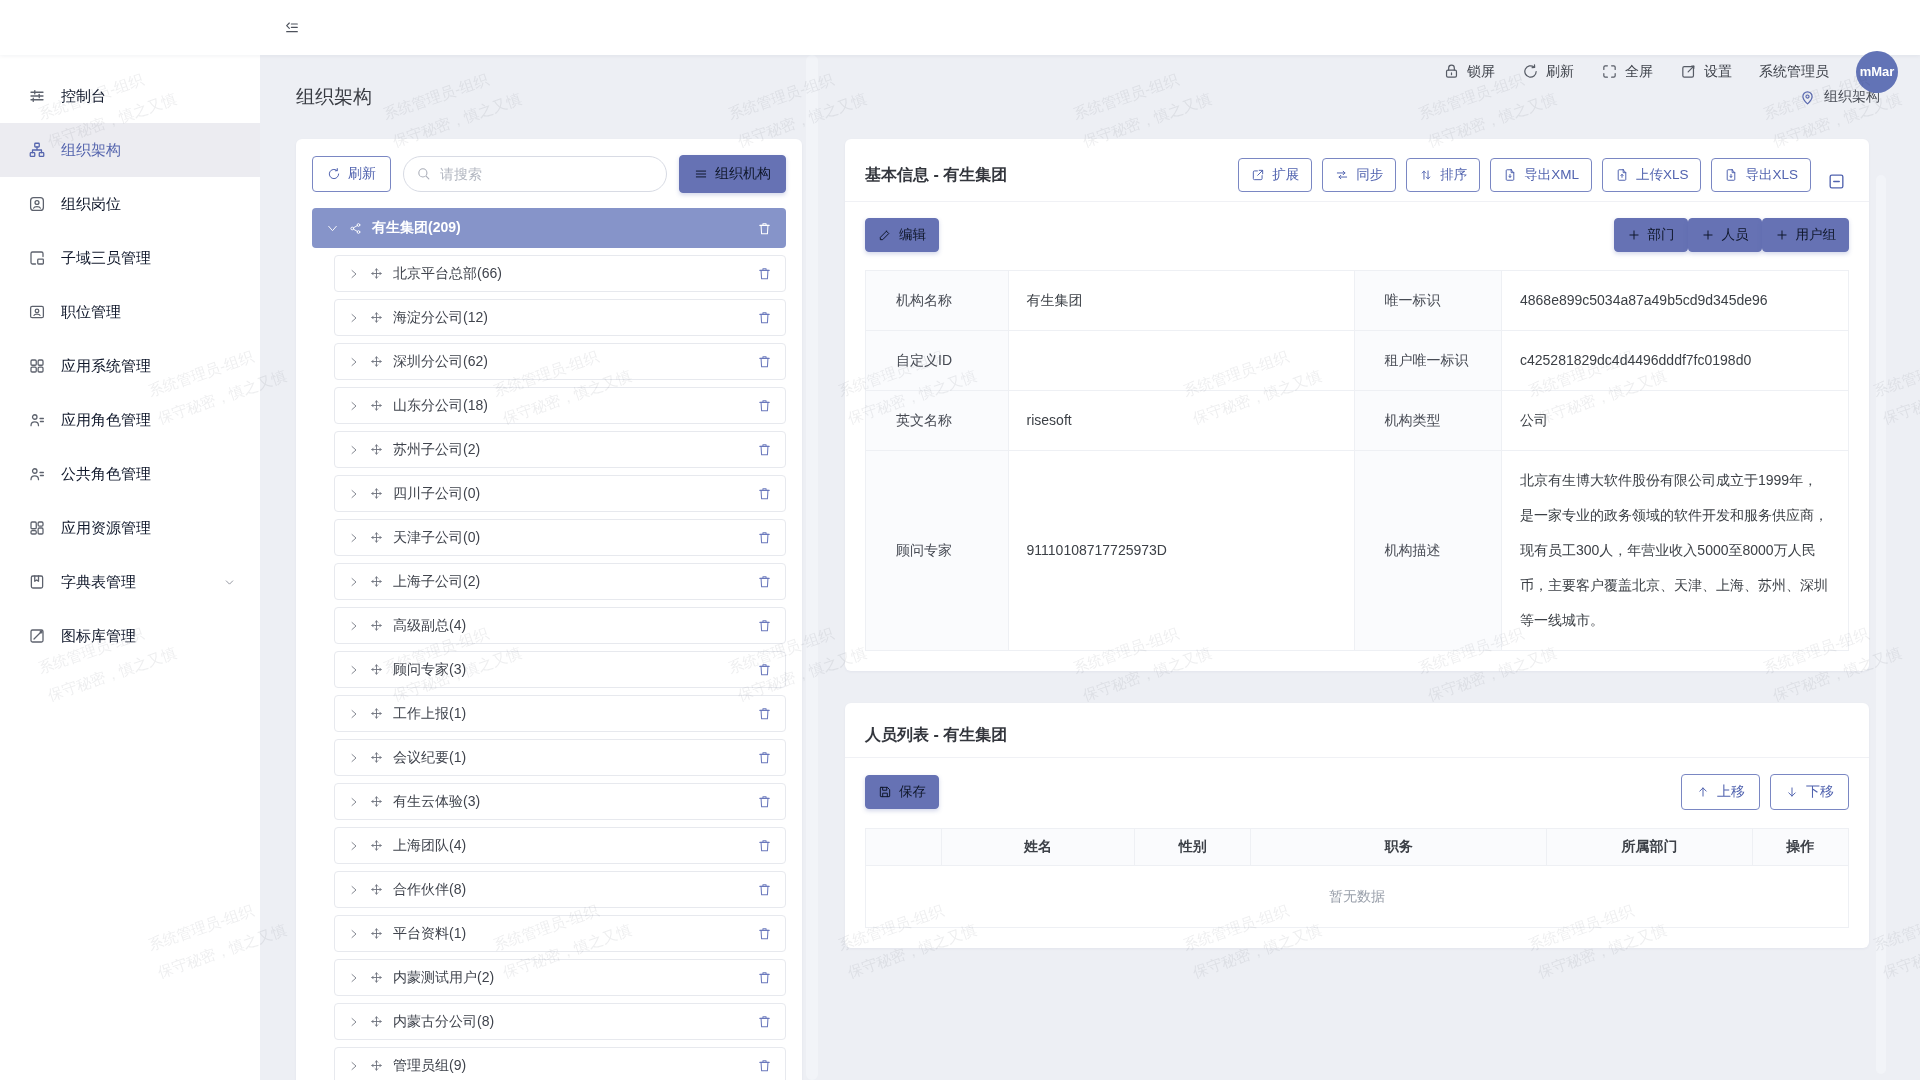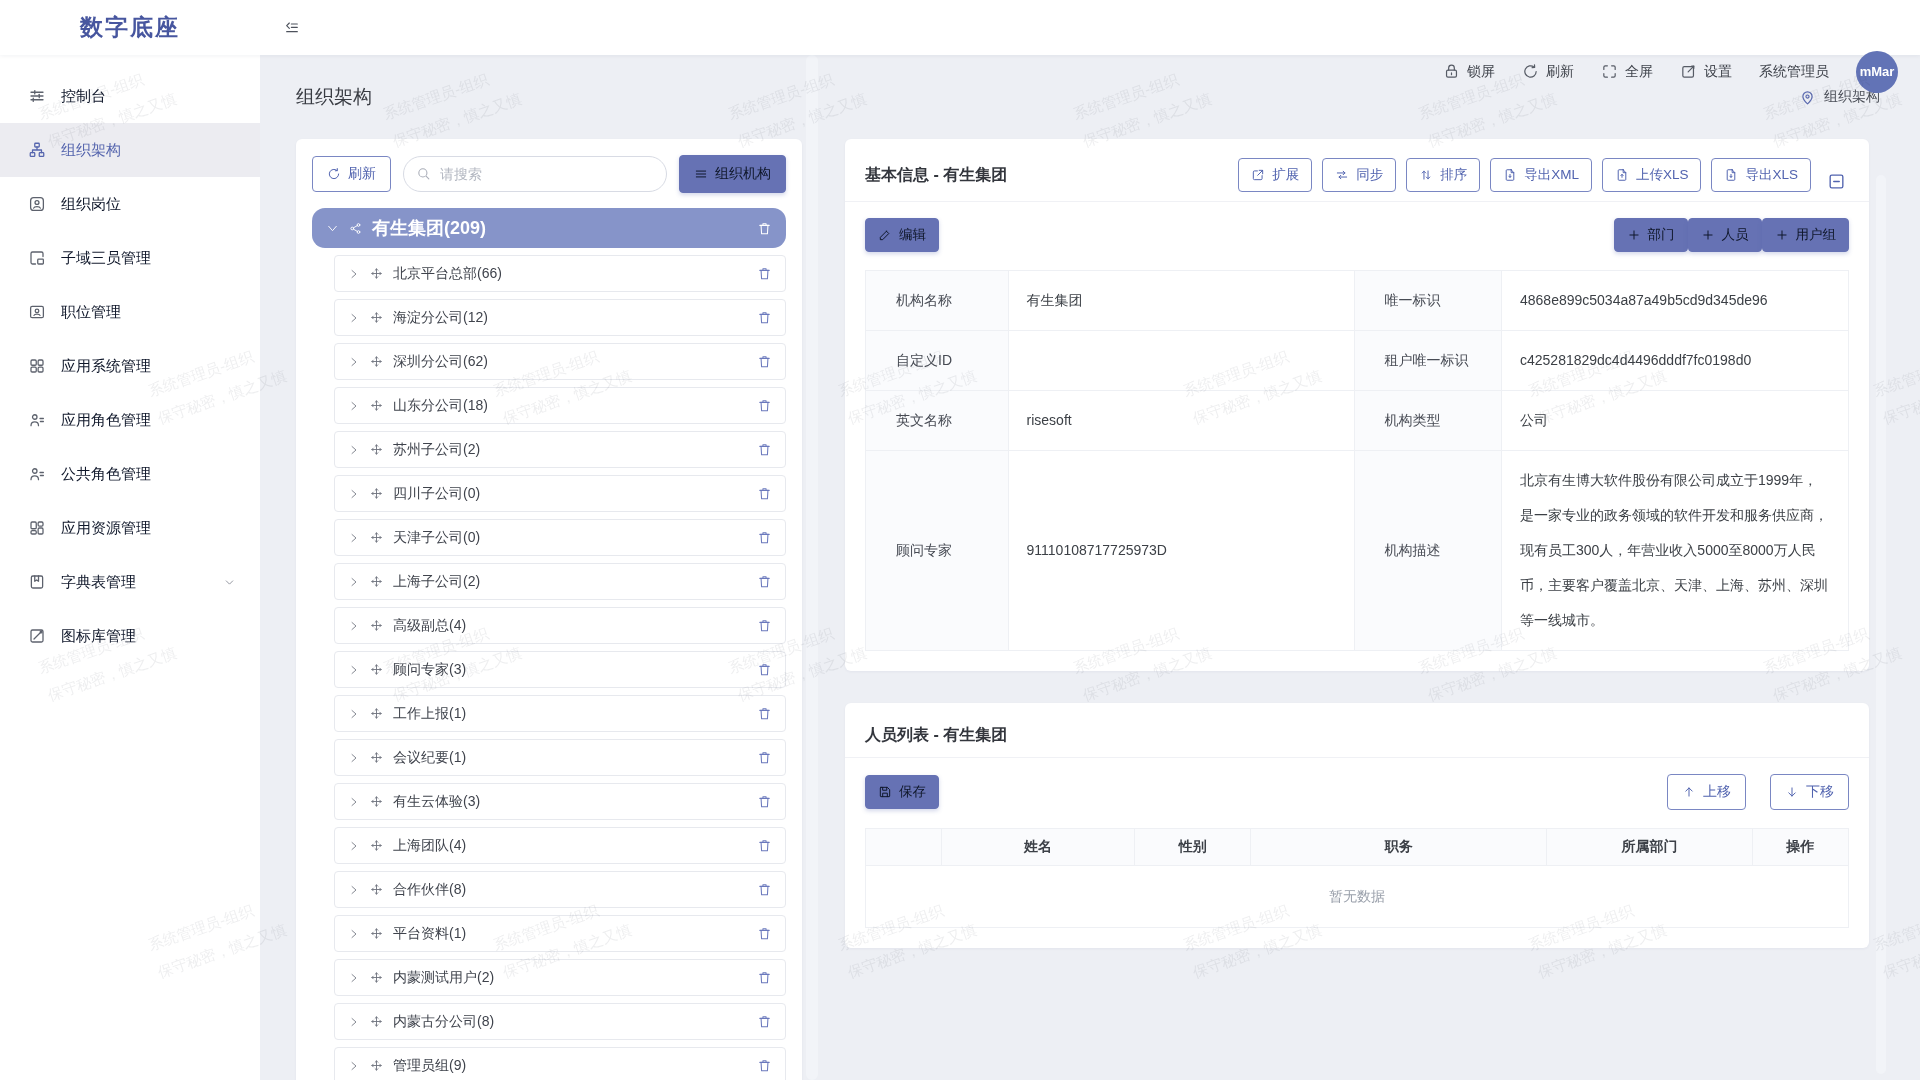--- a/index.html
+++ b/index.html
@@ -56,22 +56,22 @@
   .tree-card { position:absolute; left:36px; top:84px; width:506px; height:1140px; background:#fff; border-radius:6px;
                box-shadow:0 1px 3px rgba(30,40,90,.05); padding:16px; }
   .tree-toolbar { display:flex; align-items:center; }
   .search-box { position:relative; flex:1; margin:0 12px; }
   .search-box input { width:100%; height:36px; border:1px solid #d8dbe4; border-radius:18px; padding:0 12px 0 36px;
                       font-size:14px; color:#3c4046; outline:none; font-family:inherit; background:#fff; }
   .search-box input::placeholder { color:#b4b8c2; }
   .search-box .ic { position:absolute; left:13px; top:10px; width:15px; height:15px; color:#a9adb8; }
   .org-btn { height:38px; }
 
-  .tree-root { margin-top:15px; height:40px; background:#8694c9; border-radius:13px; color:#fff; display:flex; align-items:center;
-               padding:0 14px; gap:10px; font-size:18px; font-weight:600; cursor:pointer; }
+  .tree-root { margin-top:15px; height:40px; background:#8694c9; border-radius:4px; color:#fff; display:flex; align-items:center;
+               padding:0 14px; gap:10px; font-size:14px; font-weight:600; cursor:pointer; }
   .tree-root .ic { width:13px; height:13px; }
   .grow { flex:1; }
   .tree-item { margin:7px 0 0 22px; height:37px; border:1px solid #e7e9ee; border-radius:4px; background:#fff;
                display:flex; align-items:center; padding:0 13px; gap:10px; font-size:14px; color:#3f434c; cursor:pointer; }
   .tree-item .chevron { width:12px; height:12px; color:#6f747e; }
   .tree-item .mover { width:13px; height:13px; color:#6f747e; }
   .tree-item .trash, .tree-root .trash { width:15px; height:15px; }
   .tree-item .trash { color:#6b79bd; }
 
   
@@ -87,36 +87,35 @@
   .add-group { display:flex; gap:0; }
 
   table { border-collapse:collapse; width:100%; font-size:14px; }
   .info-table { margin-top:18px; }
   .info-table td { border:1px solid #eef0f4; height:58px; vertical-align:middle; }
   .info-table td.lbl { background:#fafbfd; color:#474b54; padding-left:30px; }
   .info-table td.val { color:#3c4046; padding:12px 18px; line-height:2.5; }
   .col-l1 { width:14.5%; } .col-v1 { width:35.2%; } .col-l2 { width:15%; } .col-v2 { width:35.3%; }
 
   .person-actions { display:flex; align-items:center; justify-content:space-between; margin-top:16px; }
-  .move-group { display:flex; gap:24px; }
+  .move-group { display:flex; gap:10px; }
   .person-table { margin-top:18px; }
   .person-table th { border:1px solid #eef0f4; background:#fafbfd; height:37px; font-weight:600; color:#3c4047; text-align:center; }
   .person-table td { border:1px solid #eef0f4; }
   .person-table .empty { height:62px; text-align:center; color:#9aa0ab; }
   .pc1{width:7.7%;} .pc2{width:19.7%;} .pc3{width:11.8%;} .pc4{width:30.1%;} .pc5{width:20.9%;} .pc6{width:9.8%;}
 
   
   .wm-layer { position:fixed; left:0; top:0; width:1920px; height:1080px; pointer-events:none; z-index:80; overflow:hidden; }
   .wm { position:absolute; transform:rotate(-19deg); color:#2f3545; opacity:.08; font-size:15px; line-height:1.9; white-space:nowrap; }
 </style>
 </head>
 <body>
 
 <header class="topbar">
-  <div class="logo">数字底座</div>
   <button class="collapse-btn">
     <svg class="ic" viewBox="0 0 24 24">
       <polyline points="8 4.5 4 8.5 8 12.5"></polyline>
         <line x1="11" y1="6" x2="20" y2="6"></line>
         <line x1="11" y1="11" x2="20" y2="11"></line>
         <line x1="4" y1="17.5" x2="20" y2="17.5"></line>
     </svg>
   </button>
   <div class="topbar-right">
     <div class="top-item">

